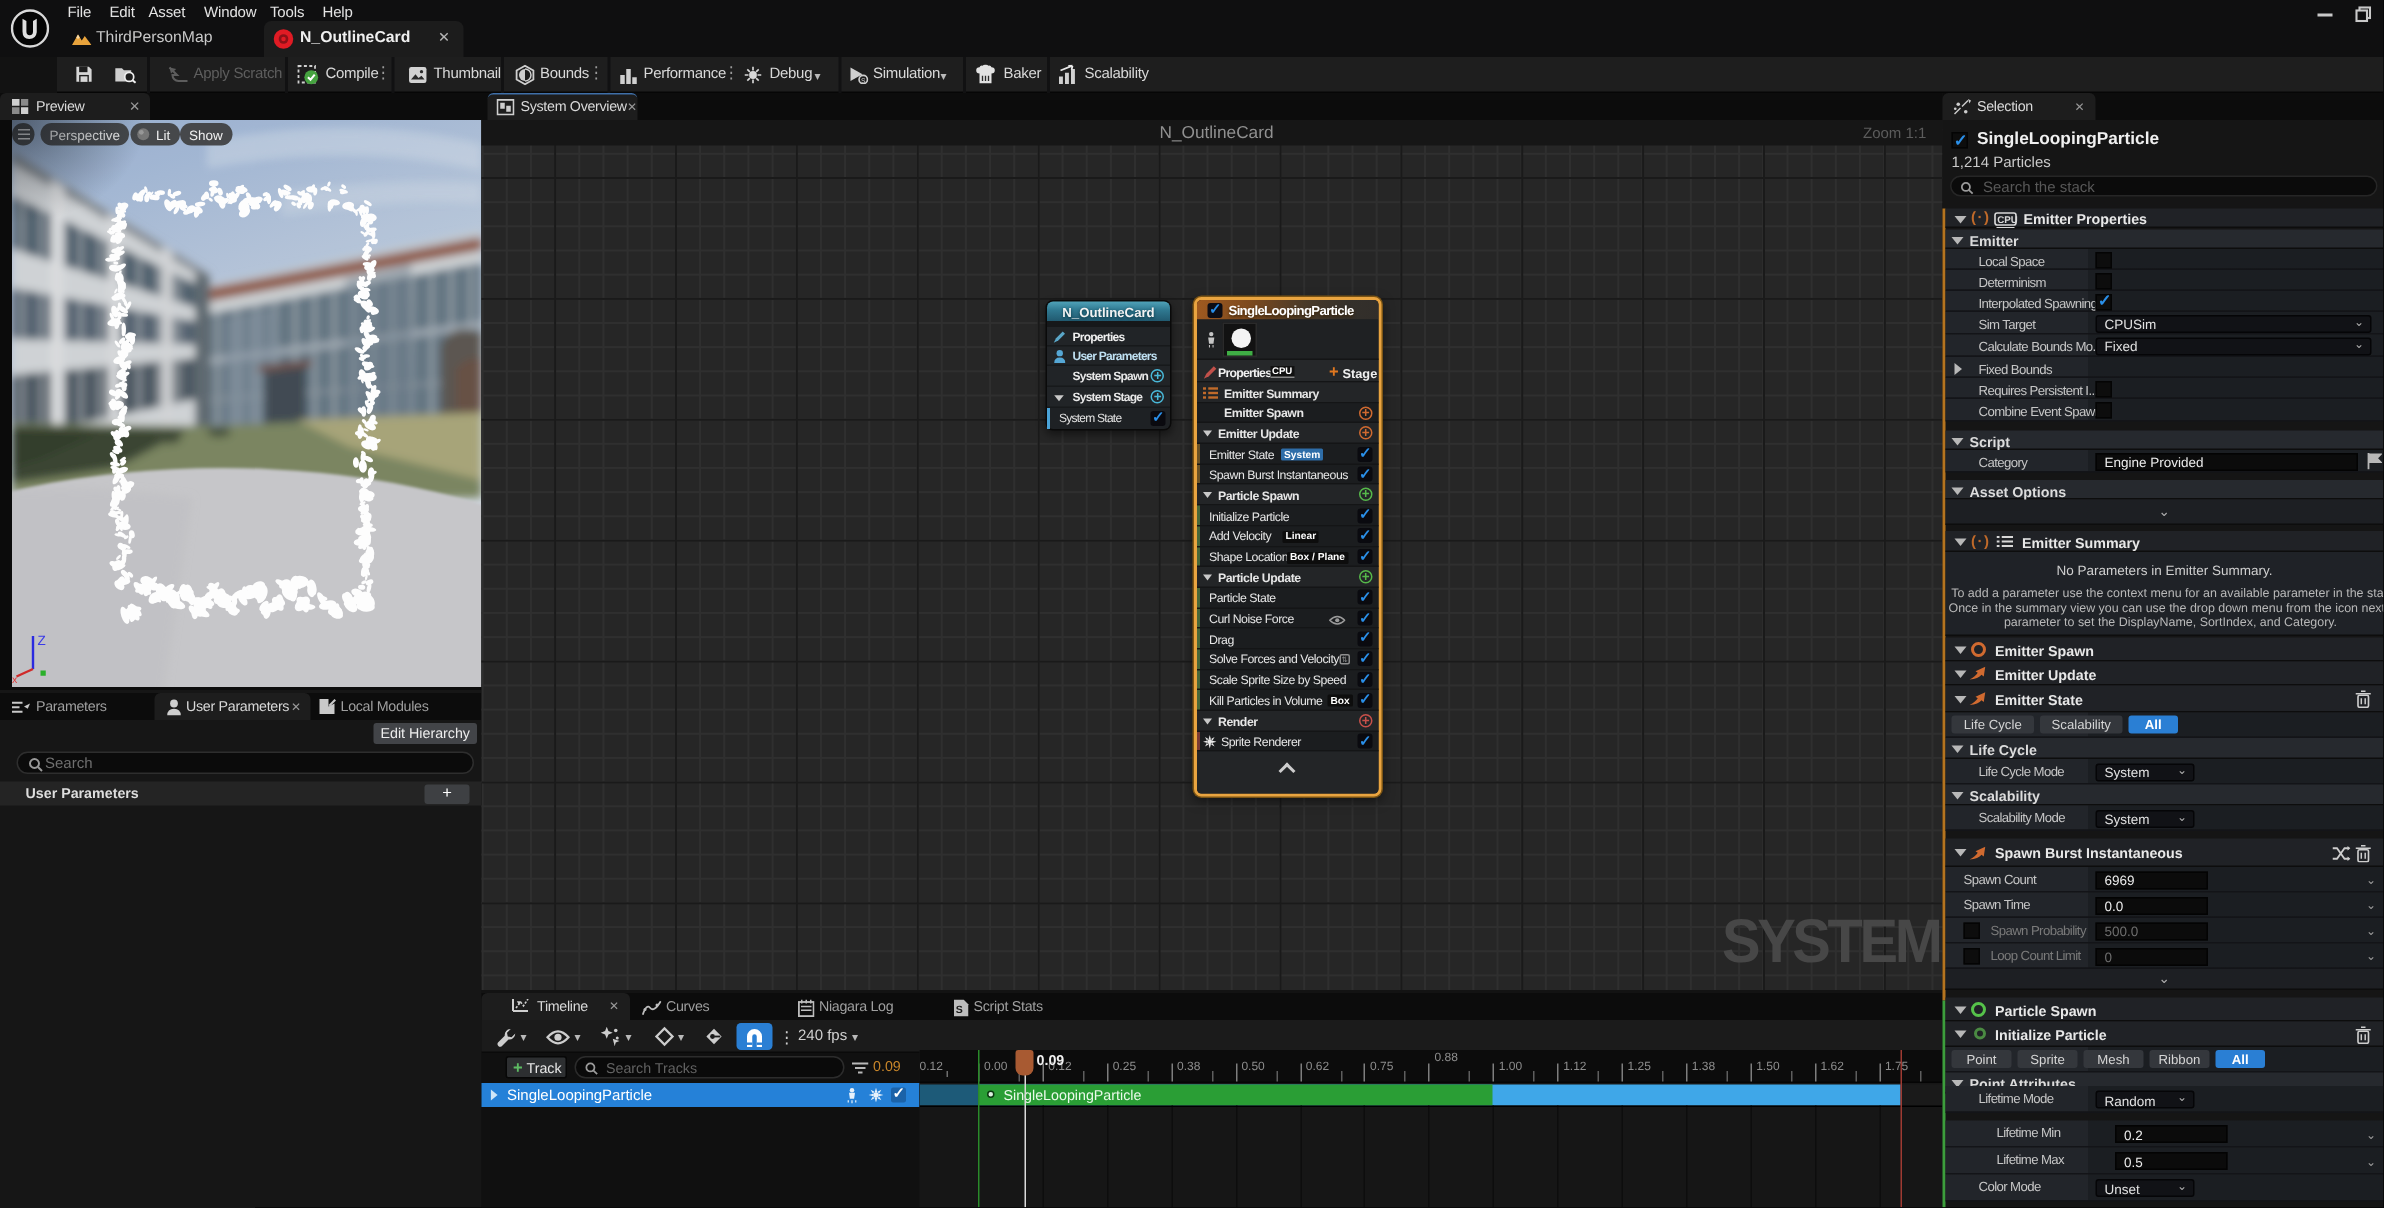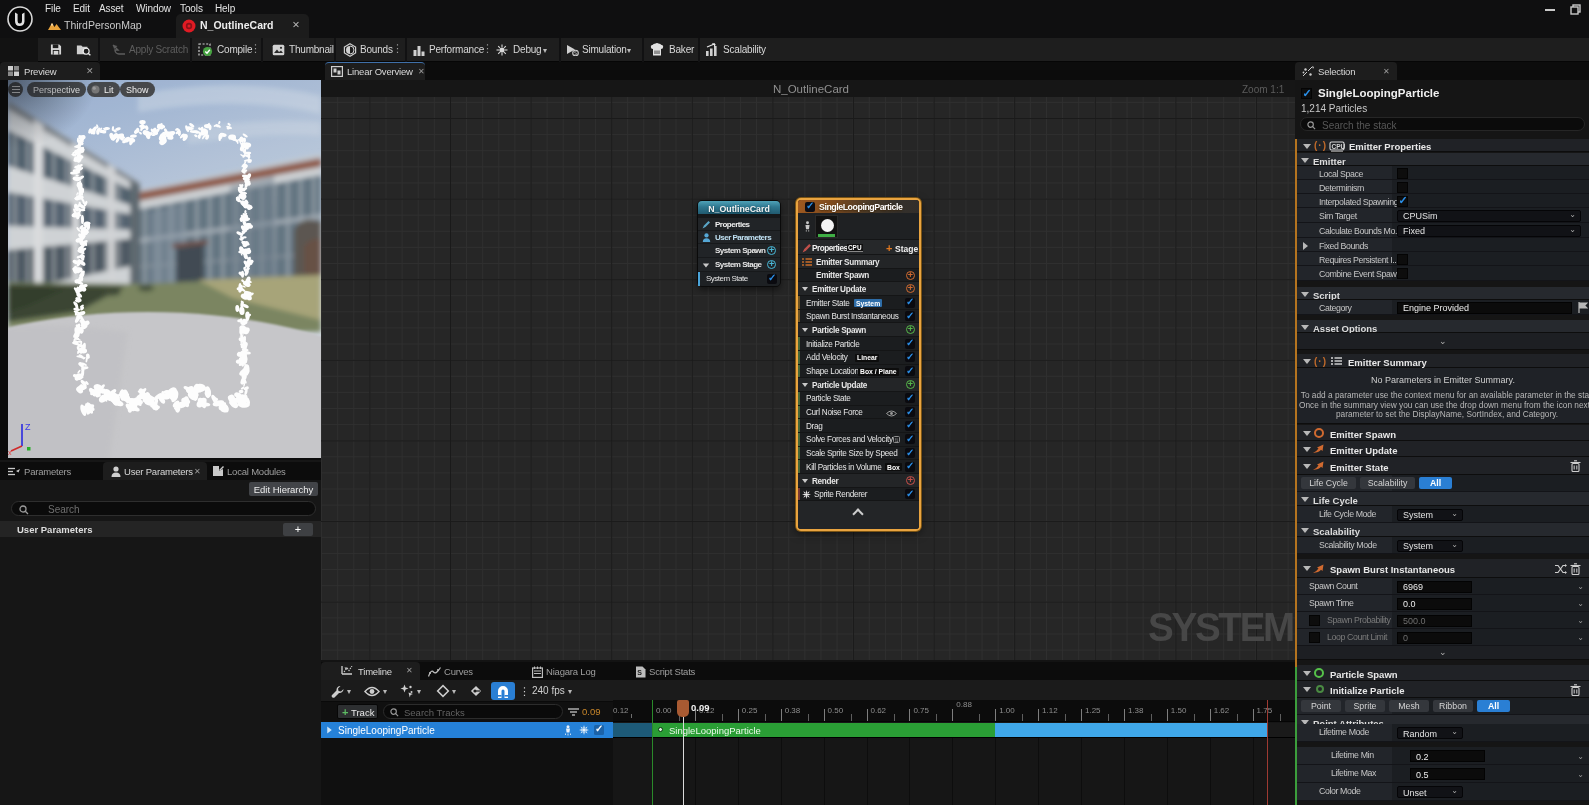--- a/index.html
+++ b/index.html
@@ -1004,36 +1004,36 @@
         <path d="M7.5 4.5 L11.5 0.5" stroke="#c9c9c9" stroke-width="1.4"></path>
       </svg>
       <div class="tab-label-dim" style="left:227px">Local Modules</div>
     </div>
     <div class="abs" style="left:249px;top:22px;width:69px;height:14px;background:#424448;border-radius:2px;text-align:center;color:#ededed;font-size:9.5px;padding-top:2px">Edit Hierarchy</div>
     <div class="abs" style="left:11px;top:41px;width:305px;height:15px;background:#0b0b0b;border:1px solid #2e2e2e;border-radius:8px">
       <svg class="abs" style="left:7px;top:2.5px" width="10" height="10" viewBox="0 0 10 10">
           <circle cx="4" cy="4" r="3" fill="none" stroke="#9a9a9a" stroke-width="1.3"></circle>
           <line x1="6.3" y1="6.3" x2="9" y2="9" stroke="#9a9a9a" stroke-width="1.3"></line>
         </svg>
-      <div class="abs" style="left:36px;top:2px;color:#6f6f6f;font-size:10px">Search</div>
+      <div class="abs" style="left:18px;top:2px;color:#6f6f6f;font-size:10px">Search</div>
     </div>
     <div class="abs" style="left:0;top:61px;width:321px;height:16px;background:#242424">
       <div class="abs bold" style="left:17px;top:3px;font-size:9.5px;color:#dedede">User Parameters</div>
       <div class="abs" style="left:283px;top:1.5px;width:30px;height:13px;background:#3e4043;border-radius:2px;text-align:center;color:#fff;font-size:11px;line-height:12px">+</div>
     </div>
   </div>
   <div id="graph-wrap">
     <div class="tabrow" style="left:0;top:0;width:974px">
       <div class="tab-active" style="left:4px;width:100px;border-top:1px solid #3f6fa8"></div>
       <svg class="abs" style="left:10px;top:4px" width="12" height="11" viewBox="0 0 12 11">
         <rect x="0.6" y="0.6" width="10.8" height="9.8" fill="none" stroke="#cfcfcf" stroke-width="1.2"></rect>
         <rect x="2.5" y="2.5" width="3" height="4" fill="#cfcfcf"></rect>
           <rect x="6.5" y="4.5" width="3" height="4" fill="#cfcfcf"></rect>
       </svg>
-      <div class="tab-label" style="left:26px">Linear Overview</div>
+      <div class="tab-label" style="left:26px">System Overview</div>
       <div class="abs tab-x" style="left:97px;top:4.5px;font-size:8px">✕</div>
     </div>
     <div id="graph">
       <div class="abs" style="left:0;top:0;width:974px;height:17px;background:#161616"></div>
       <div class="abs" style="left:380px;top:3px;width:220px;text-align:center;font-size:11.5px;color:#909090">N_OutlineCard</div>
       <div class="abs" style="left:921px;top:4px;font-size:10px;color:#5c5c5c">Zoom 1:1</div>
       <div class="abs bold" style="left:827px;top:524px;font-size:41px;color:#474747;letter-spacing:-2.4px;transform:scaleX(0.94);transform-origin:0 0">SYSTEM</div>
 
       <div class="abs" style="left:376px;top:120px;width:84px;background:#101213;border-radius:5px;border:1px solid #0a0a0a;box-shadow:0 3px 6px rgba(0,0,0,0.45)">
         <div style="height:13px;background:linear-gradient(180deg,#4fa2b8 0%,#2f7890 45%,#215a70 100%);border-radius:4px 4px 0 0;text-align:center">

